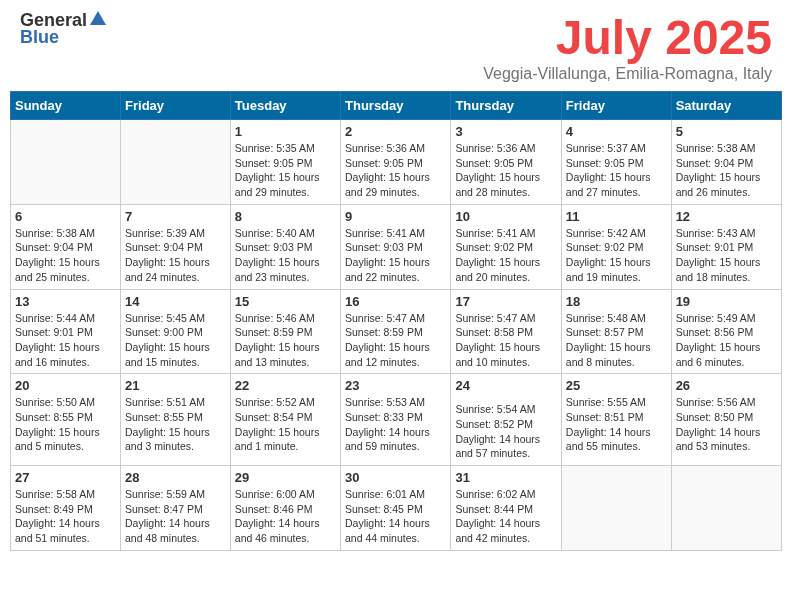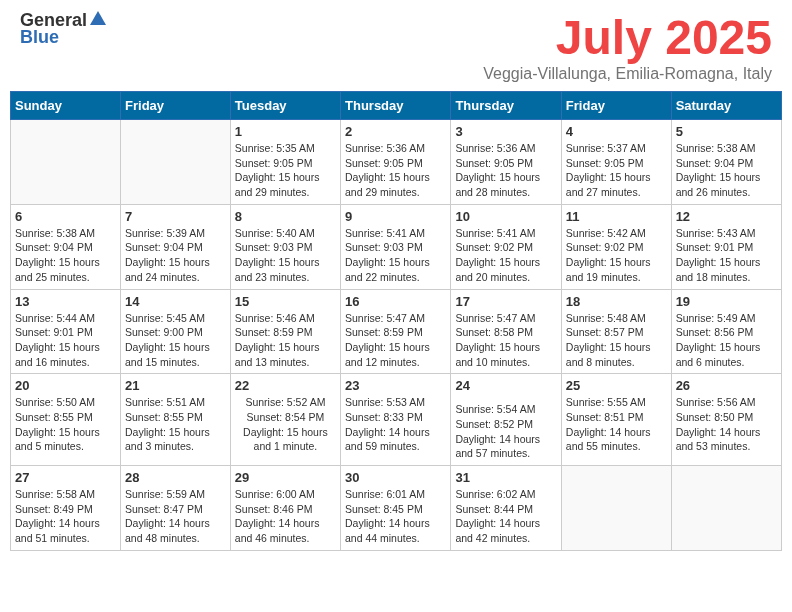--- a/index.html
+++ b/index.html
@@ -253,21 +253,21 @@
         </td>
         <td>
           <div class="day-number">21</div>
           <div class="day-info" style="white-space: pre-line;">Sunrise: 5:51 AM
 Sunset: 8:55 PM
 Daylight: 15 hours
 and 3 minutes.</div>
         </td>
         <td>
           <div class="day-number">22</div>
-          <div class="day-info" style="white-space: pre-line; text-align: center;">Sunrise: 5:52 AM
+          <div class="day-info" style="white-space: pre-line;">Sunrise: 5:52 AM
 Sunset: 8:54 PM
 Daylight: 15 hours
 and 1 minute.</div>
         </td>
         <td>
           <div class="day-number">23</div>
           <div class="day-info" style="white-space: pre-line;">Sunrise: 5:53 AM
 Sunset: 8:33 PM
 Daylight: 14 hours
 and 59 minutes.</div>

